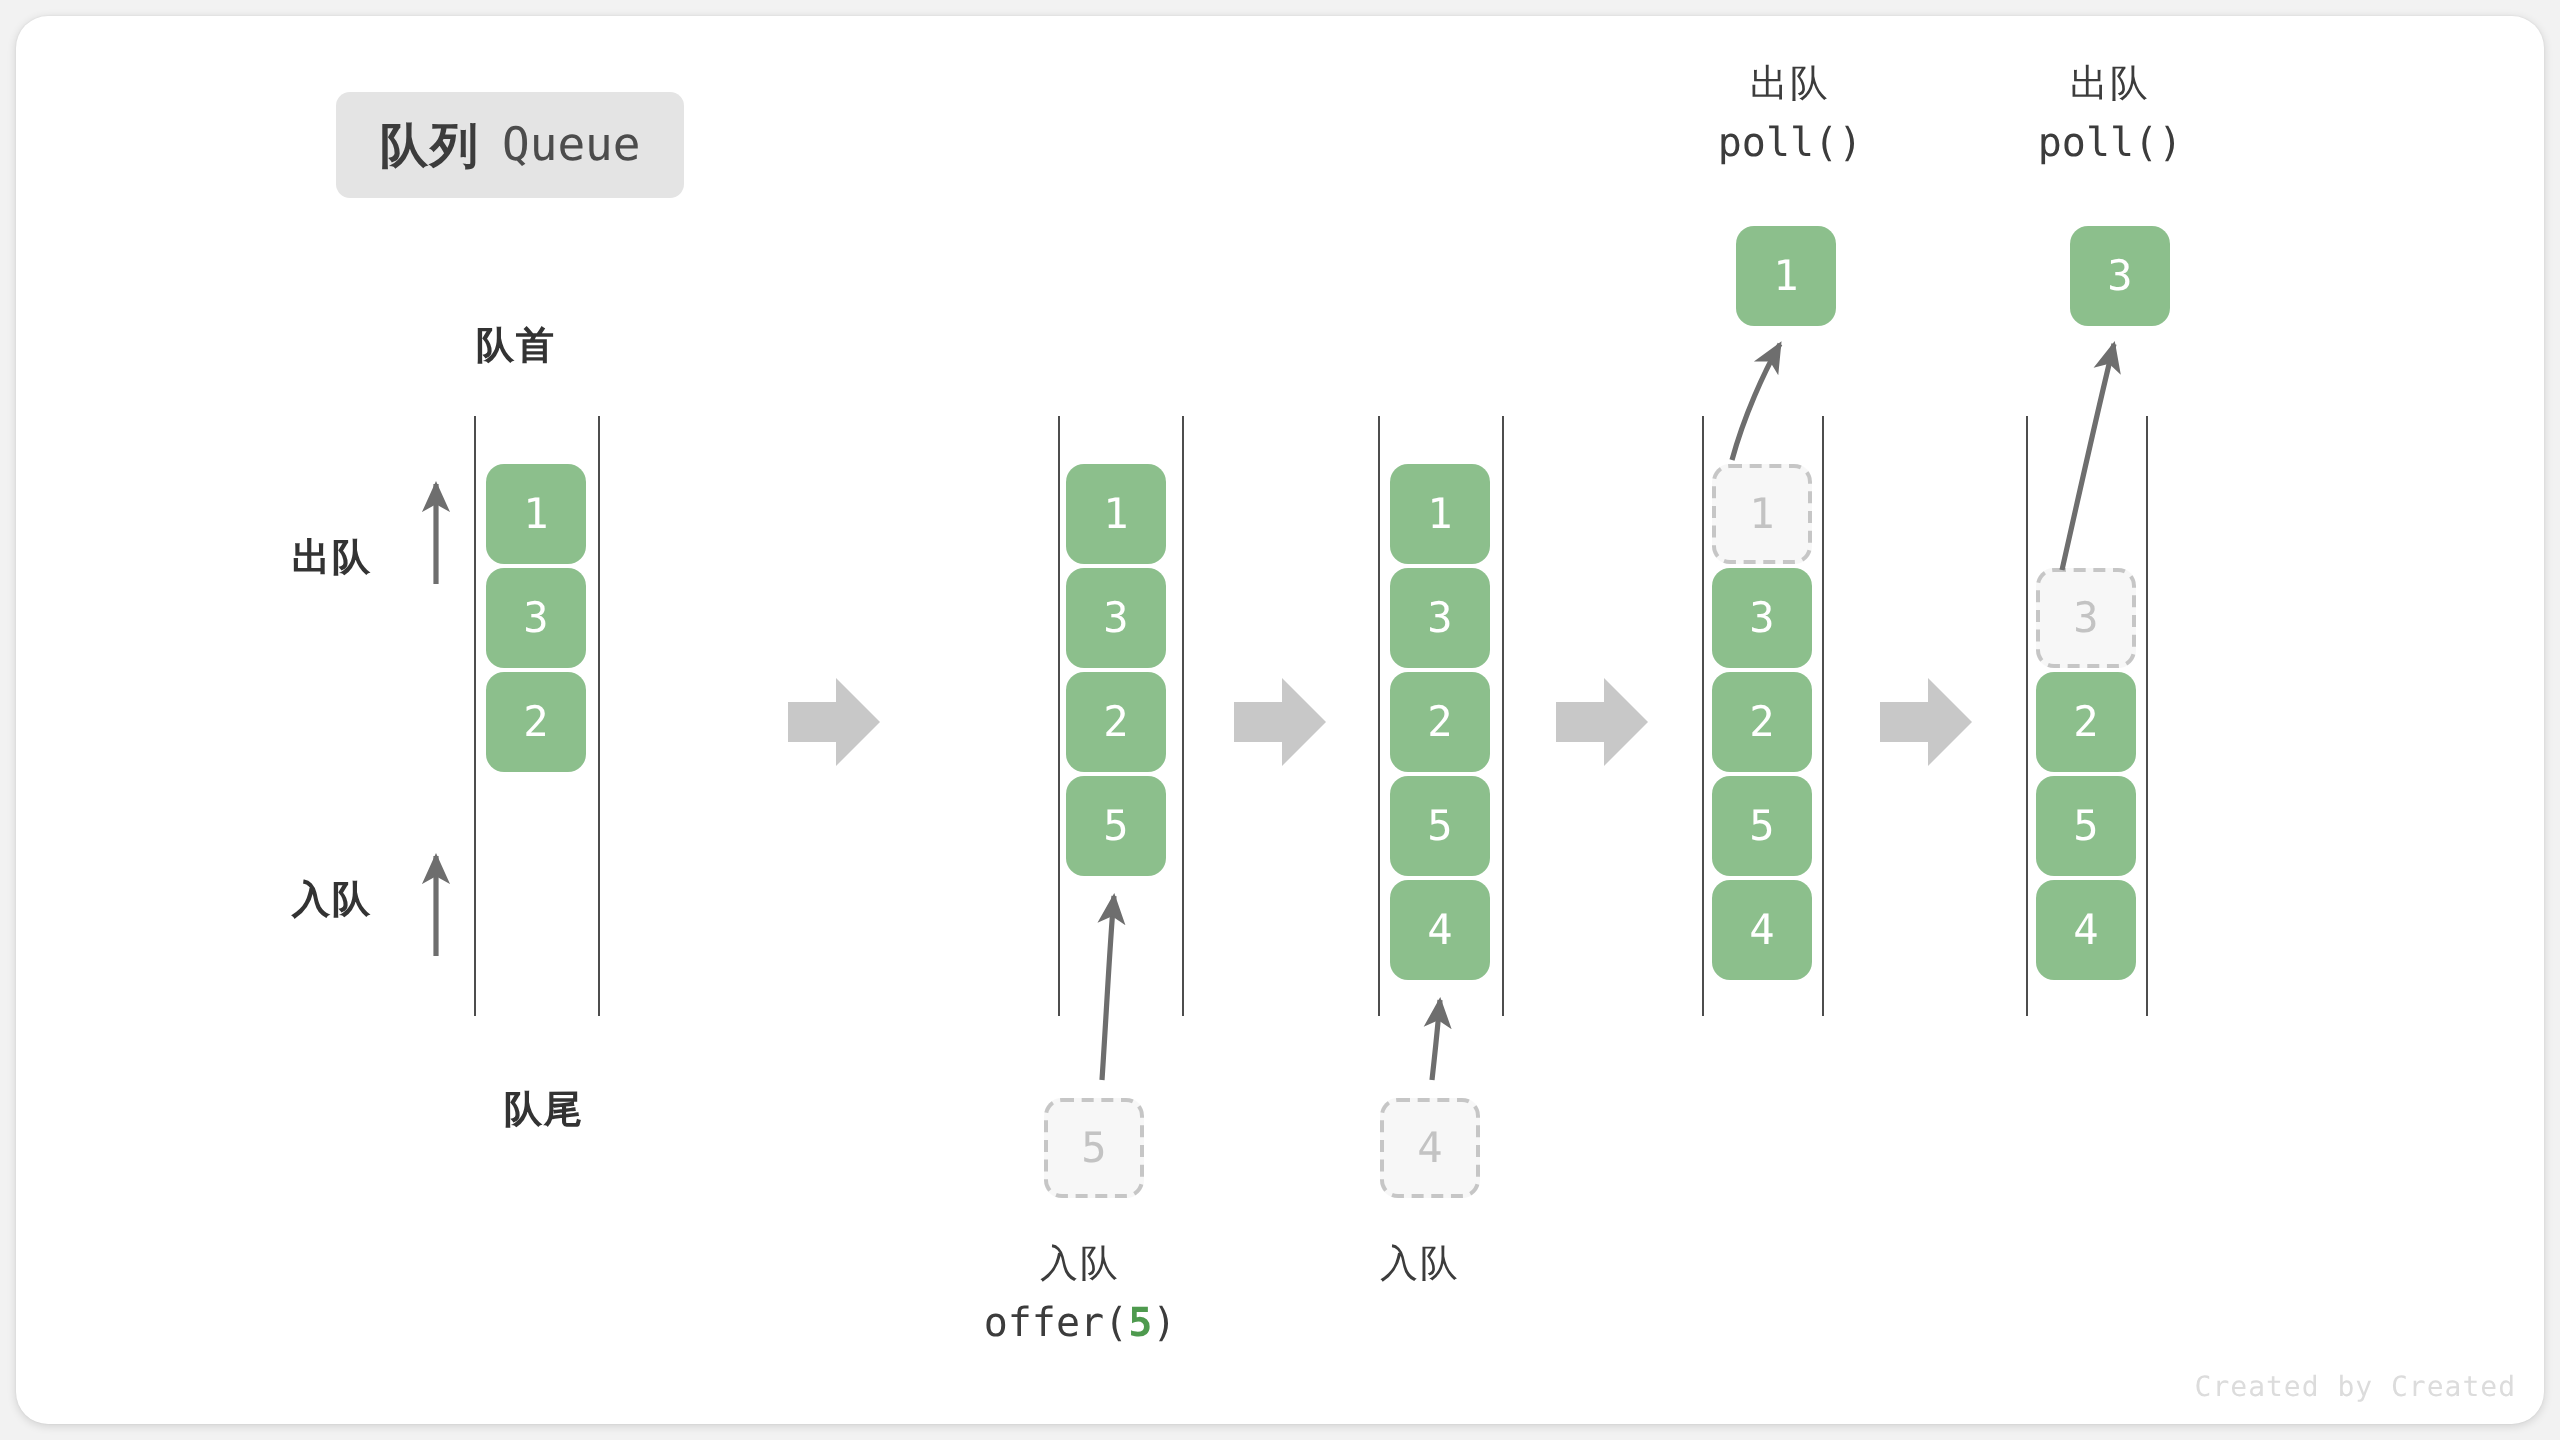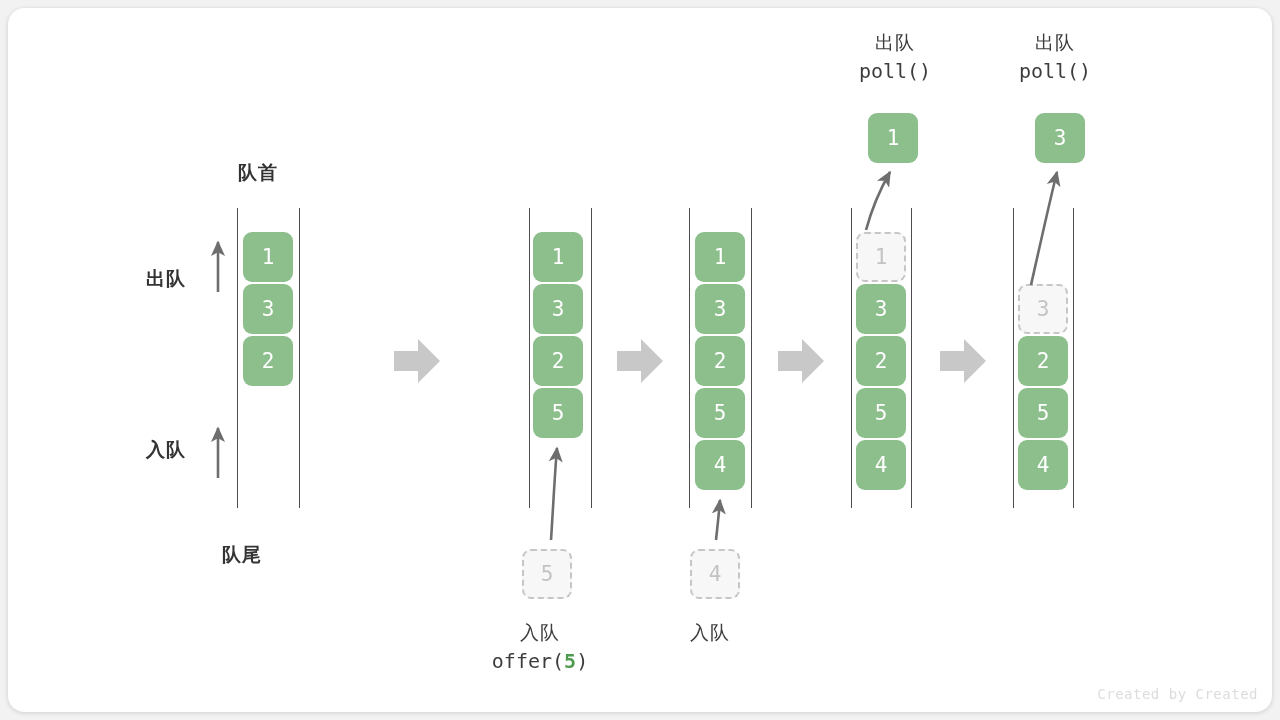--- a/index.html
+++ b/index.html
@@ -66,23 +66,27 @@
   }
   svg.ov{position:absolute;left:0;top:0;width:1280px;height:720px;pointer-events:none;}
 </style>
 </head>
 <body>
 
 <div class="card"></div>
 
 <div class="stage">
 
+  <div class="title-badge">
+    <span class="title-cn">队列</span>
+    <span class="title-en">Queue</span>
+  </div>
 
   <div class="lbl-bold" style="left:238px;top:160px;">队首</div>
-  <div class="lbl-bold" style="left:222px;top:542px;">队尾</div>
+  <div class="lbl-bold" style="left:252px;top:542px;">队尾</div>
   <div class="lbl-bold" style="left:146px;top:266px;">出队</div>
   <div class="lbl-bold" style="left:146px;top:437px;">入队</div>
 
   <div class="rail" style="left:237px;top:208px;height:300px;"></div>
   <div class="rail" style="left:299px;top:208px;height:300px;"></div>
 
   <div class="cell" style="left:243px;top:232px;">1</div>
   <div class="cell" style="left:243px;top:284px;">3</div>
   <div class="cell" style="left:243px;top:336px;">2</div>
 

